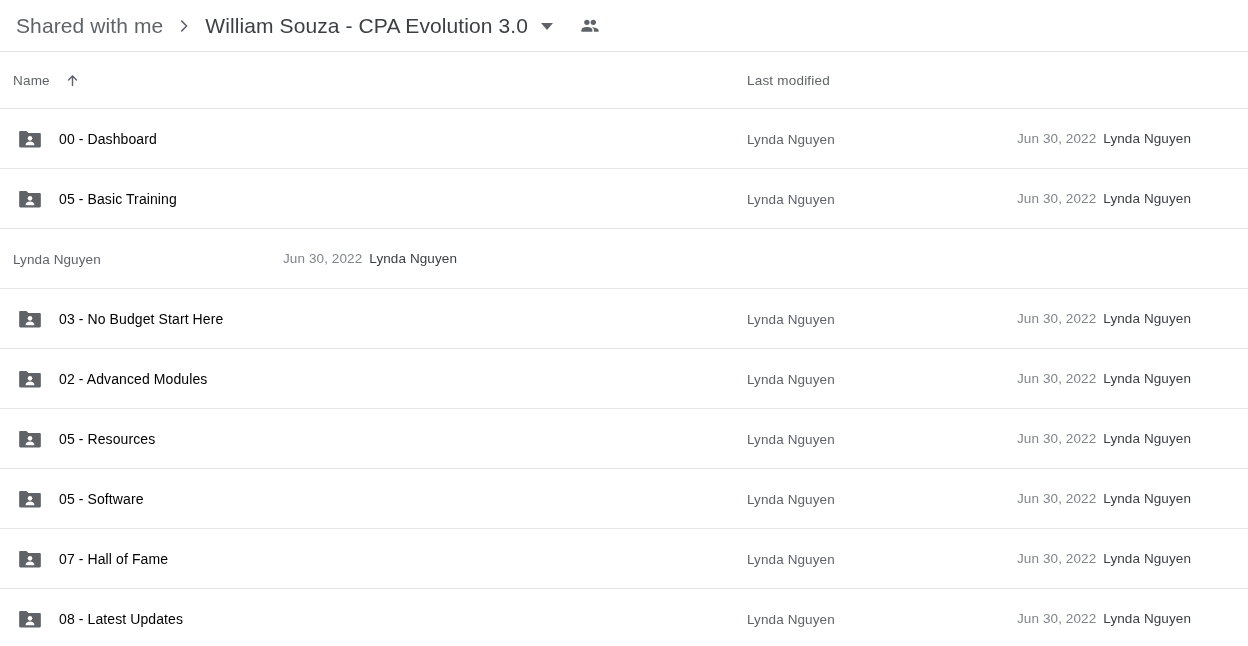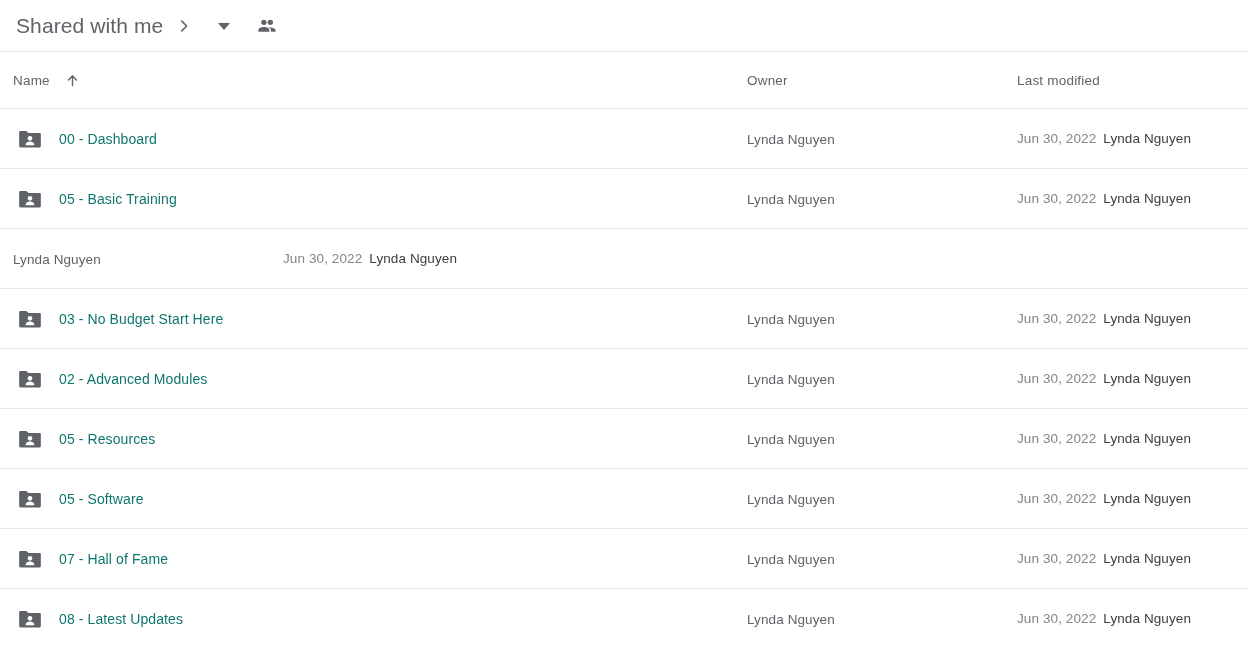--- a/index.html
+++ b/index.html
@@ -119,21 +119,21 @@
   .folder-icon {
     flex: 0 0 auto;
     width: 34px;
     display: inline-flex;
     align-items: center;
     justify-content: center;
     margin-right: 12px;
   }
   .row-name {
     font-size: 14px;
-    color: #0f766e;
+    color: #000000;
     letter-spacing: 0.1px;
     white-space: nowrap;
     overflow: hidden;
     text-overflow: ellipsis;
   }
   .row-owner {
     font-size: 13.5px;
     color: #5f6368;
     letter-spacing: 0.1px;
     white-space: nowrap;
@@ -161,20 +161,21 @@
 <div class="breadcrumb-bar">
   <span class="crumb-parent">Shared with me</span>
 
   <span class="crumb-sep">
     <svg width="18" height="18" viewBox="0 0 24 24" aria-hidden="true">
       <path d="M9 5.5 L15.5 12 L9 18.5" fill="none" stroke="#5f6368" stroke-width="2.1" stroke-linecap="round" stroke-linejoin="round"></path>
     </svg>
   </span>
 
   <span class="crumb-current-wrap">
+    <span class="crumb-current">William Souza - CPA Evolution 3.0</span>
     <span class="caret"></span>
   </span>
 
   <span class="people-btn">
     <svg width="22" height="22" viewBox="0 0 24 24" aria-hidden="true">
       <circle cx="8.6" cy="8" r="2.9" fill="#5f6368"></circle>
       <circle cx="15.6" cy="8" r="2.9" fill="#5f6368"></circle>
       <path d="M2.6 16.6c0-2.3 2.7-3.5 6-3.5s6 1.2 6 3.5v1.6H2.6z" fill="#5f6368"></path>
       <path d="M13.6 13.4c2.9.2 7.8.9 7.8 3.3v1.5h-5.1v-1.6c0-1.3-1-2.4-2.7-3.2z" fill="#5f6368"></path>
     </svg>
@@ -188,23 +189,20 @@
       <span class="head-name-cell">
         <span class="head-label">Name</span>
         <span class="sort-arrow">
           <svg width="17" height="17" viewBox="0 0 24 24" aria-hidden="true">
             <path d="M12 19 L12 6" fill="none" stroke="#5f6368" stroke-width="2" stroke-linecap="round"></path>
             <path d="M6.4 11.3 L12 5.6 L17.6 11.3" fill="none" stroke="#5f6368" stroke-width="2" stroke-linecap="round" stroke-linejoin="round"></path>
           </svg>
         </span>
       </span>
     </div>
-    <div class="col-owner">
-      <span class="head-label">Owner</span>
-    </div>
     <div class="col-mod">
       <span class="head-label">Last modified</span>
     </div>
   </div>
 
   <div class="table-body" id="table-body">
   <div class="row">
     <div class="col-name">
       <span class="folder-icon">
         <svg width="26" height="26" viewBox="0 0 24 24" aria-hidden="true">

